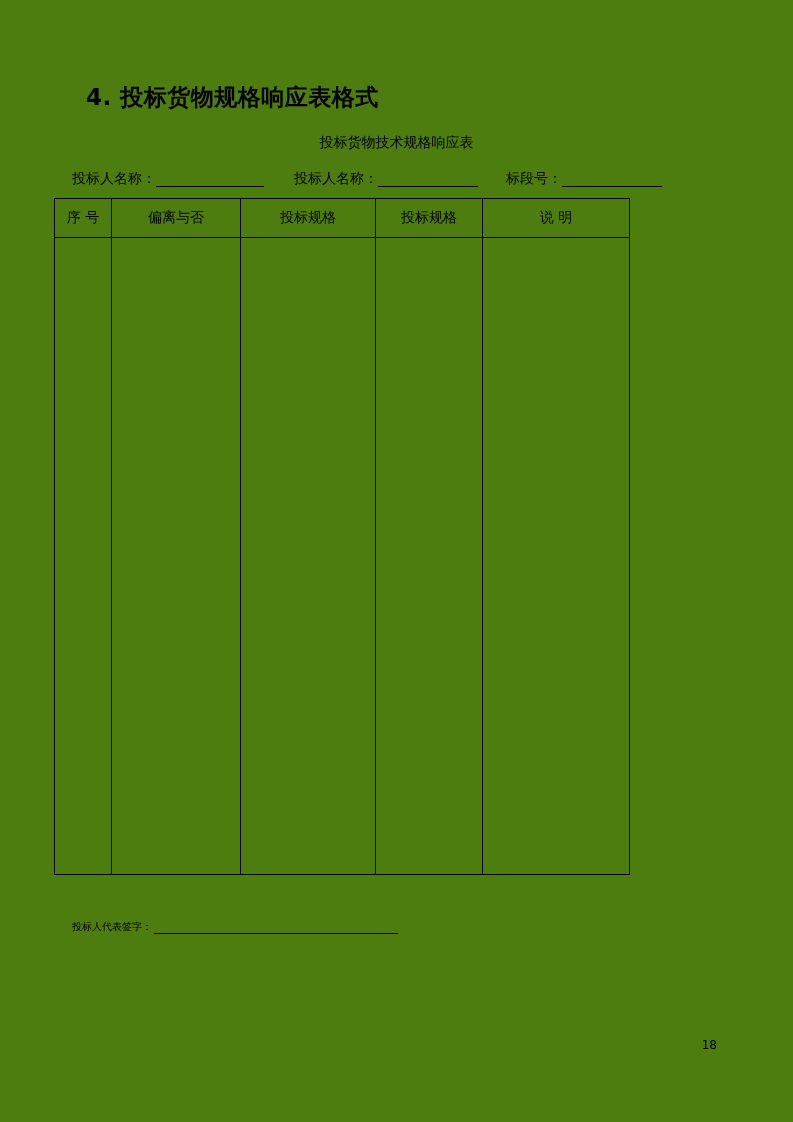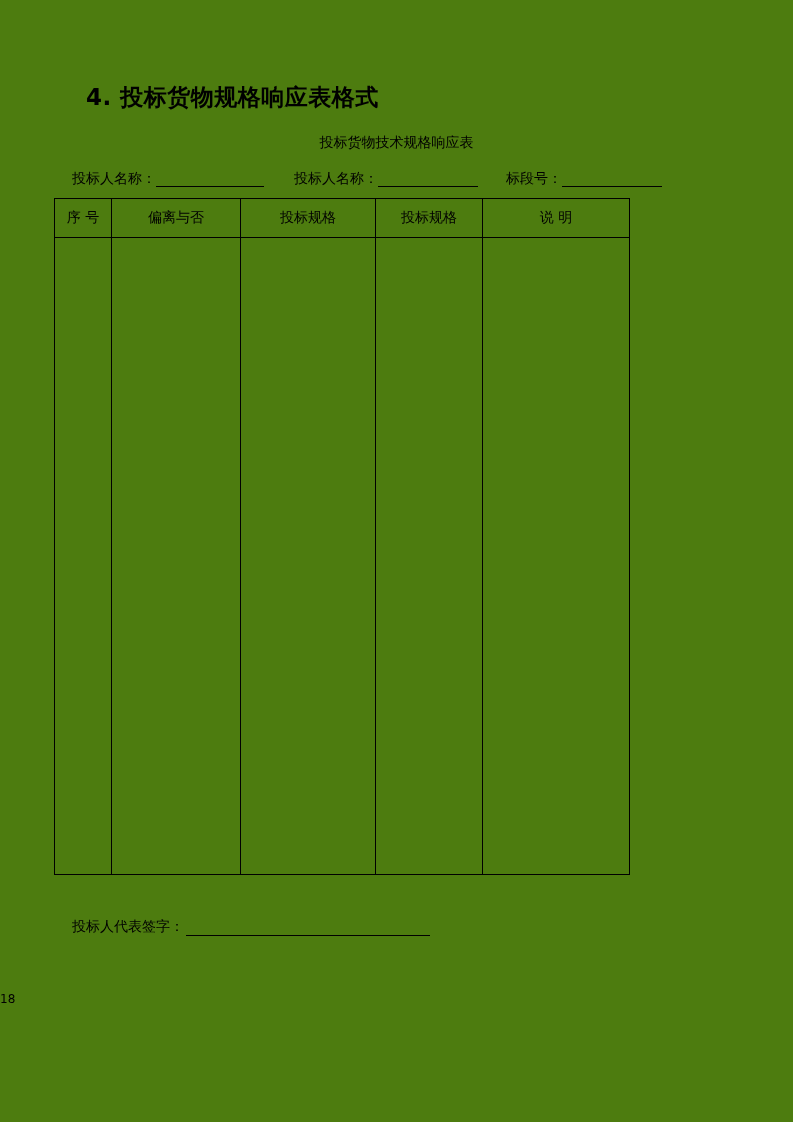--- a/index.html
+++ b/index.html
@@ -90,38 +90,38 @@
   .col-1 { width: 126px; }
   .col-2 { width: 132px; }
   .col-3 { width: 104px; }
   .col-4 { width: 144px; }
 
   .signature {
     position: absolute;
     left: 72px;
     top: 918px;
     font-family: "DejaVu Sans", sans-serif;
-    font-size: 14px;
+    font-size: 10px;
     display: flex;
     align-items: flex-end;
     white-space: nowrap;
   }
   .signature .blank-sig {
     display: inline-block;
     border-bottom: 1px solid #000;
     width: 244px;
     height: 15px;
     margin-left: 2px;
   }
   .page-number {
     position: absolute;
     left: 0;
-    top: 992px;
+    top: 1038px;
     width: 717px;
-    text-align: left;
+    text-align: right;
     font-family: "DejaVu Sans", sans-serif;
     font-size: 12px;
   }
 </style>
 </head>
 <body>
 
 <div class="page">
 
   <div class="heading">4. 投标货物规格响应表格式</div>

